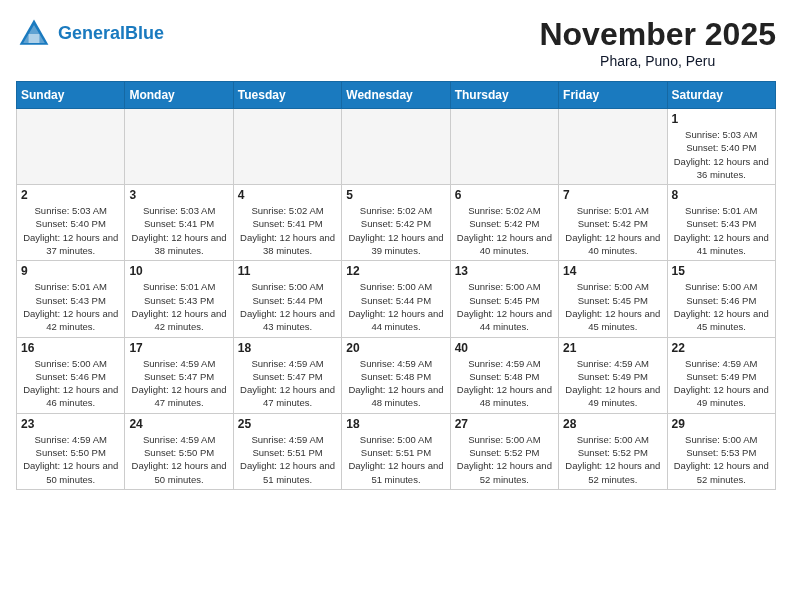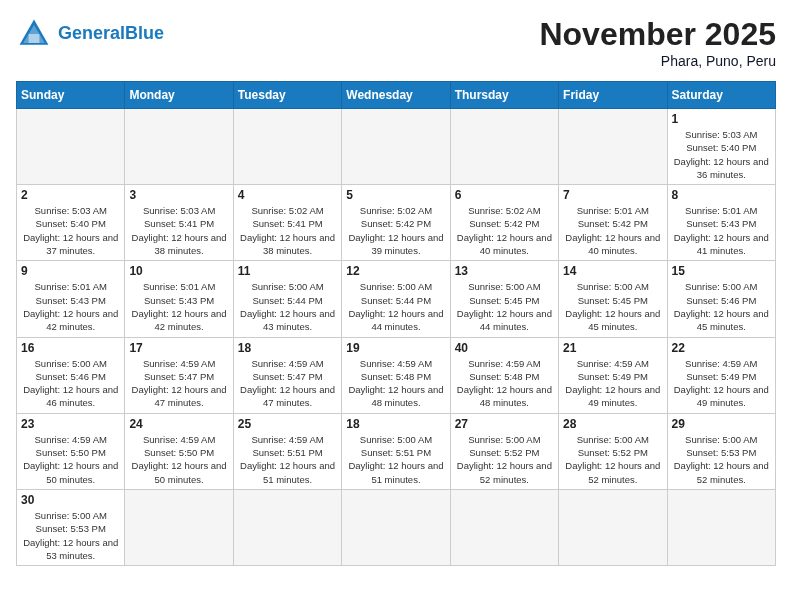--- a/index.html
+++ b/index.html
@@ -27,21 +27,21 @@
       font-weight: bold;
       color: #333;
       line-height: 1.1;
     }
     .logo-text span { color: #1a7abf; }
     .logo-icon {
       width: 36px;
       height: 36px;
     }
     .title-block {
-      text-align: right;
+      text-align: center;
     }
     .month-title {
       font-size: 32px;
       font-weight: bold;
       color: #222;
     }
     .subtitle {
       font-size: 14px;
       color: #0f172a;
     }
@@ -253,21 +253,21 @@
 and 47 minutes.</div>
         </td>
         <td>
           <span class="day-number">18</span>
           <div class="day-info">Sunrise: 4:59 AM
 Sunset: 5:47 PM
 Daylight: 12 hours
 and 47 minutes.</div>
         </td>
         <td>
-          <span class="day-number">19</span>
+          <span class="day-number">20</span>
           <div class="day-info">Sunrise: 4:59 AM
 Sunset: 5:48 PM
 Daylight: 12 hours
 and 48 minutes.</div>
         </td>
         <td>
           <span class="day-number">40</span>
           <div class="day-info">Sunrise: 4:59 AM
 Sunset: 5:48 PM
 Daylight: 12 hours
@@ -331,30 +331,15 @@
 Daylight: 12 hours
 and 52 minutes.</div>
         </td>
         <td>
           <span class="day-number">29</span>
           <div class="day-info">Sunrise: 5:00 AM
 Sunset: 5:53 PM
 Daylight: 12 hours
 and 52 minutes.</div>
         </td>
-      </tr>
-      <tr>
-        <td>
-          <span class="day-number">30</span>
-          <div class="day-info">Sunrise: 5:00 AM
-Sunset: 5:53 PM
-Daylight: 12 hours
-and 53 minutes.</div>
-        </td>
-        <td class="empty"></td>
-        <td class="empty"></td>
-        <td class="empty"></td>
-        <td class="empty"></td>
-        <td class="empty"></td>
-        <td class="empty"></td>
       </tr>
     </tbody>
 </table>
 
 </body></html>

